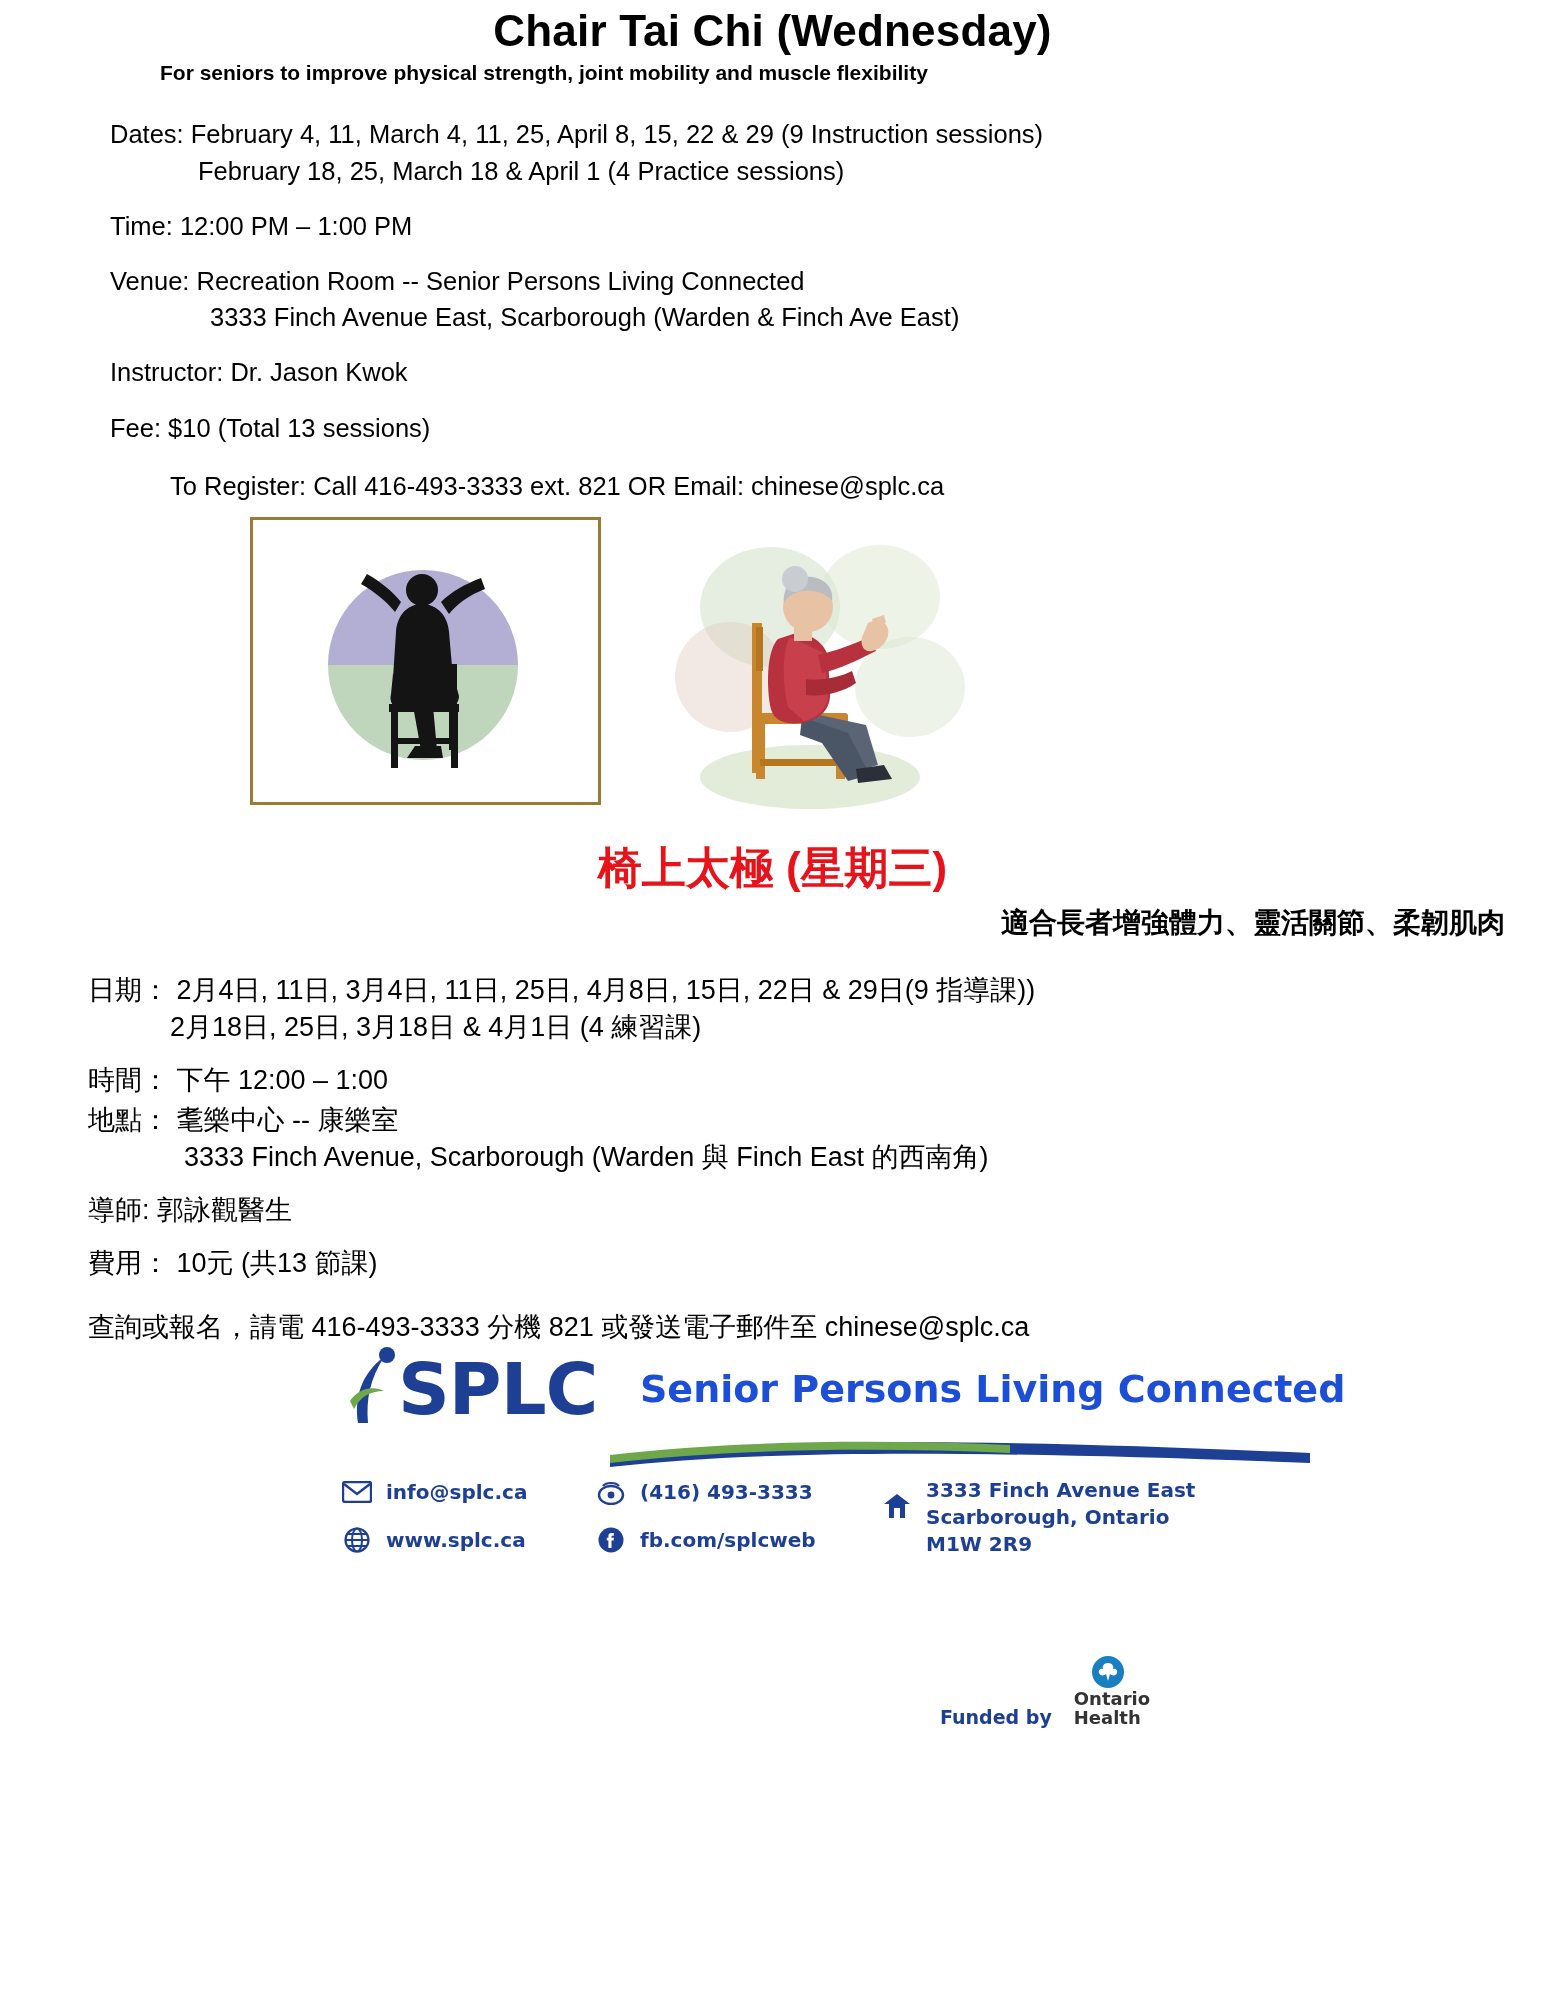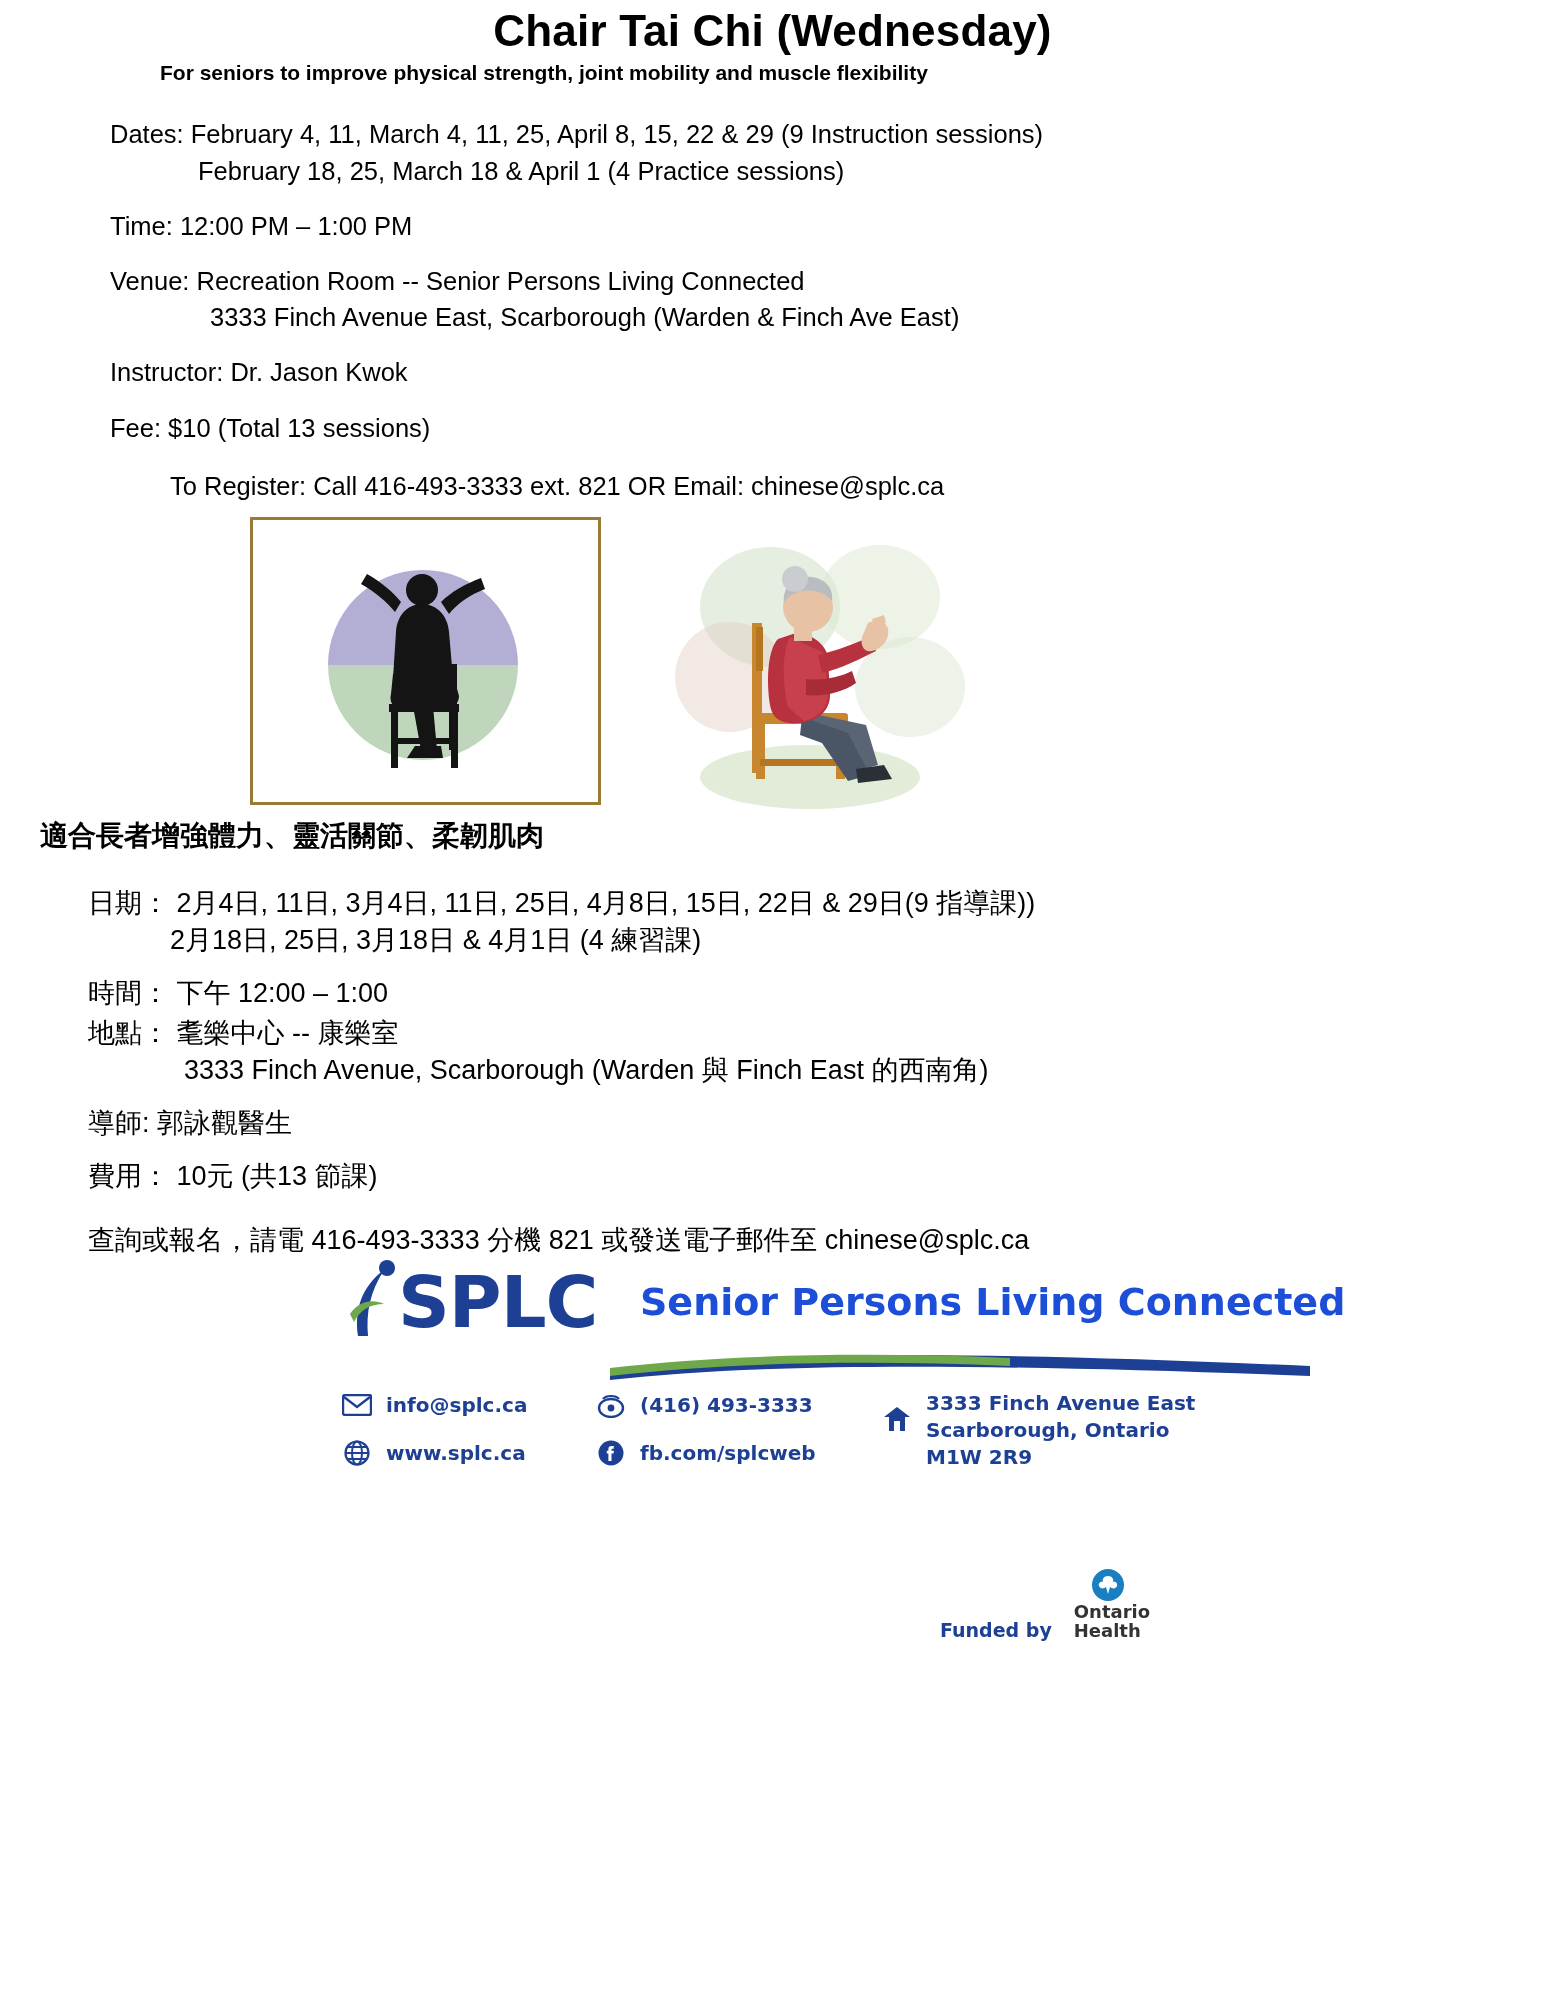--- a/index.html
+++ b/index.html
@@ -109,21 +109,21 @@
   }
   
   .title-zh {
     text-align: center;
     color: #e8121b;
     font-size: 44px;
     font-weight: bold;
     margin: 22px 0 6px 0;
   }
   .subtitle-zh {
-    text-align: left;
+    text-align: right;
     font-size: 28px;
     font-weight: bold;
     margin: 0 0 0 0;
   }
   .body-zh {
     margin: 30px 0 0 48px;
     font-size: 27px;
     line-height: 1.38;
   }
   .body-zh .block {
@@ -333,20 +333,21 @@
       <path d="M146 152 C164 154 180 150 192 144 L196 156 C182 166 162 170 146 168 Z" fill="#a82b38"></path>
 
       <path d="M134 96 L152 96 L152 114 L134 114 Z" fill="#e8c2a4"></path>
       <circle cx="148" cy="80" r="25" fill="#e8c2a4"></circle>
 
       <path d="M124 76 C122 58 136 48 152 50 C166 52 174 62 172 74 C166 66 150 60 136 66 C130 68 126 72 124 76 Z" fill="#b9bcc0"></path>
       <circle cx="135" cy="52" r="13" fill="#c9ccd0"></circle>
     </svg>
   </div>
 
+  <div class="title-zh">椅上太極 (星期三)</div>
   <div class="subtitle-zh">適合長者增強體力、靈活關節、柔韌肌肉</div>
 
   <div class="body-zh">
     <div class="block">
       <span>日期： 2月4日, 11日, 3月4日, 11日, 25日, 4月8日, 15日, 22日 &amp; 29日(9 指導課))</span>
       <span class="indent-zh1">2月18日, 25日, 3月18日 &amp; 4月1日 (4 練習課)</span>
     </div>
     <div class="block" style="margin-bottom:2px;">時間： 下午 12:00 – 1:00</div>
     <div class="block">
       <span>地點： 耄樂中心 -- 康樂室</span>

